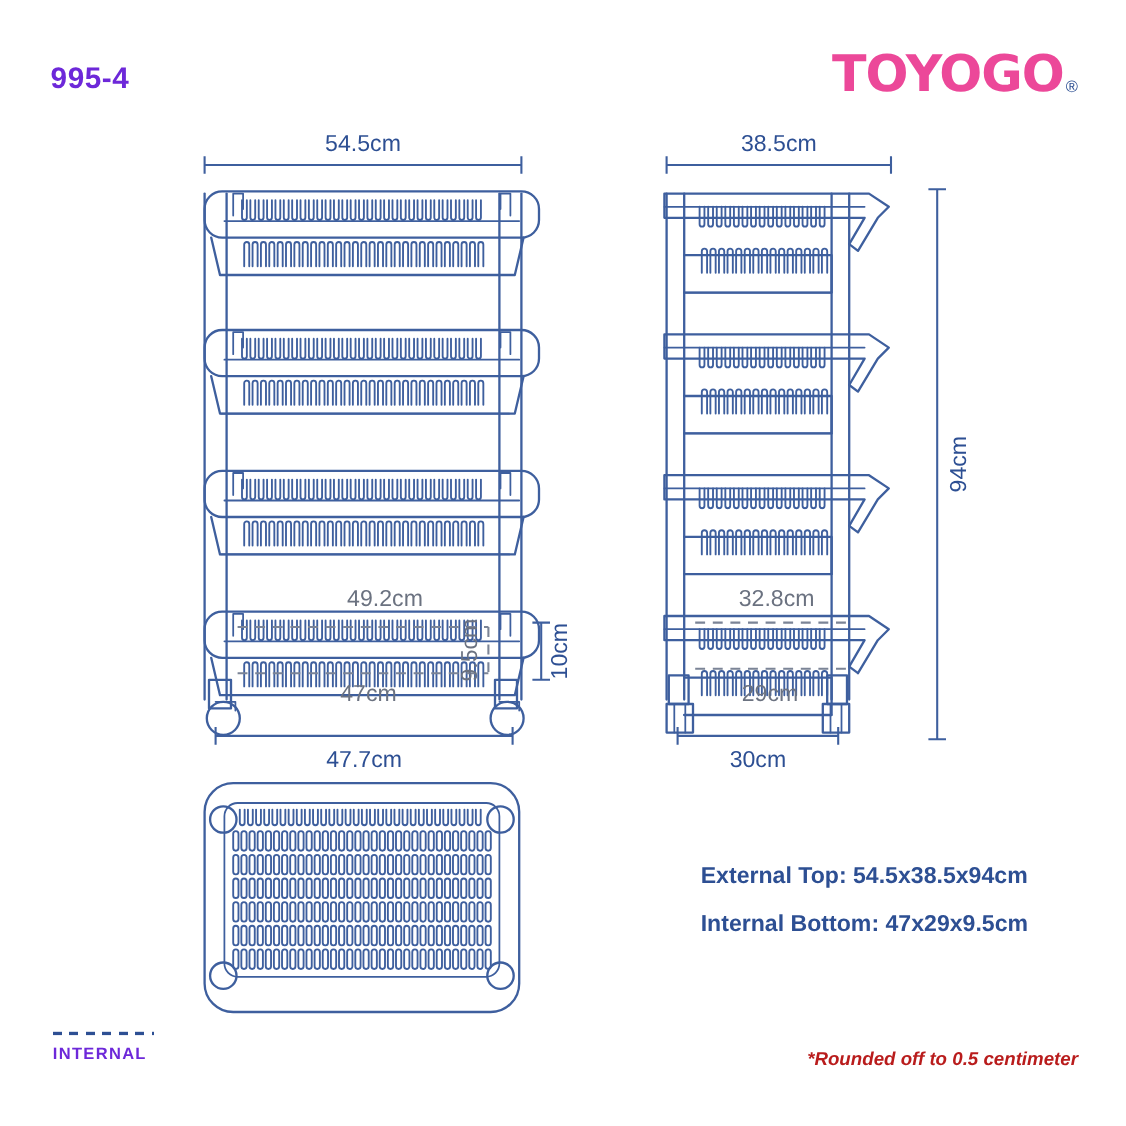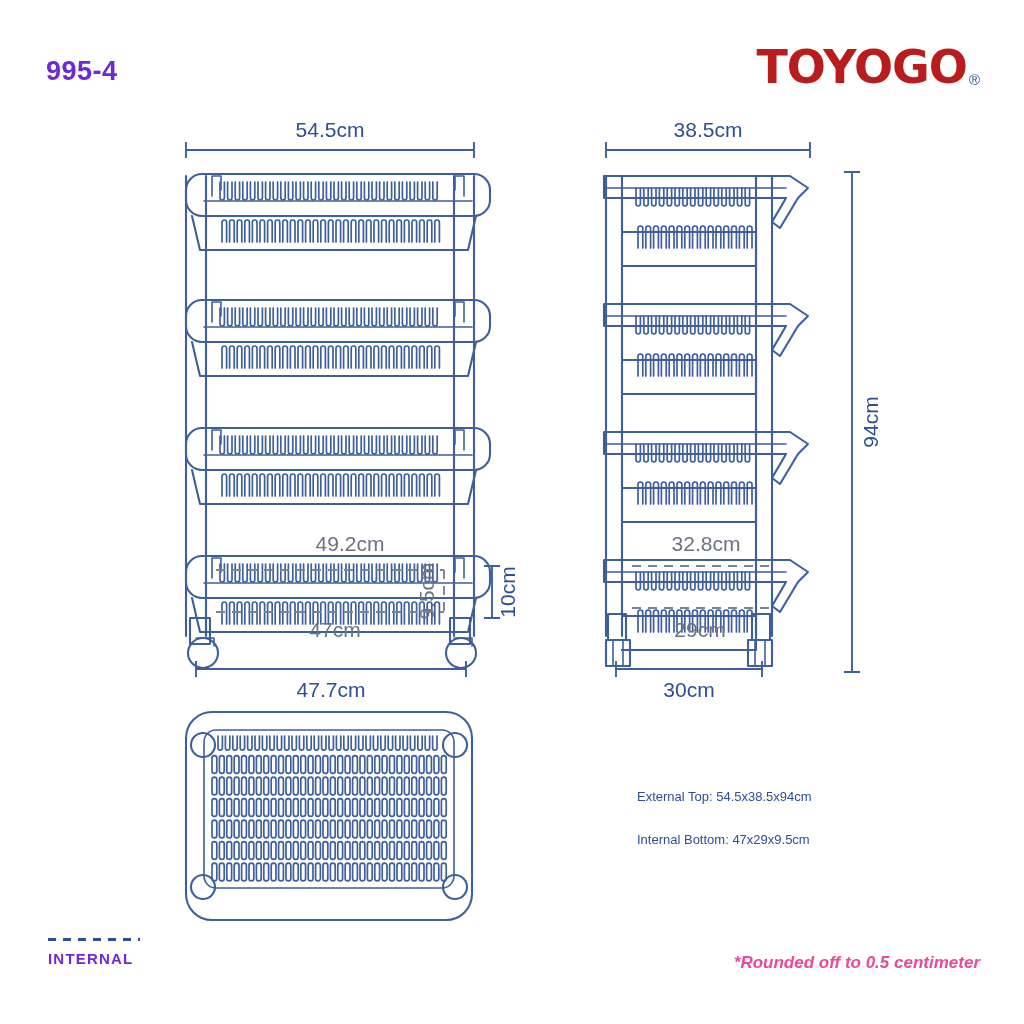--- a/index.html
+++ b/index.html
@@ -16,53 +16,53 @@
     position:absolute;left:46px;top:56px;
     font-size:27px;font-weight:bold;letter-spacing:0.5px;
     color:#6d28d9;
   }
   #brand-logo{
     position:absolute;right:44px;top:44px;
     display:flex;align-items:flex-start;
   }
   #brand-logo .wordmark{
     font-size:46px;font-weight:bold;letter-spacing:-1px;
-    line-height:1;color:#b91c1c;
+    line-height:1;color:#ec4899;
     font-family:"DejaVu Sans","Liberation Sans",sans-serif;
   }
   #brand-logo .rmark{
     font-size:15px;line-height:1;color:#2d4f93;
     align-self:flex-end;margin-bottom:3px;margin-left:2px;
   }
 
   
   svg#drawing{position:absolute;left:0;top:0;width:1024px;height:1024px;}
 
   
   #spec-block{
     position:absolute;left:637px;top:784px;width:360px;
-    font-size:13px;font-weight:normal;line-height:25px;color:#2d4f93;
+    font-size:21px;font-weight:bold;line-height:25px;color:#2d4f93;
   }
   #spec-block .gap{height:18px;}
 
   
   #legend{
     position:absolute;left:48px;top:938px;
   }
   #legend .dash-row{
     width:92px;height:3px;margin-bottom:9px;
     background-image:repeating-linear-gradient(
        to right,#2d4f93 0,#2d4f93 8px,transparent 8px,transparent 15px);
   }
   #legend .legend-label{
     font-size:15px;font-weight:bold;letter-spacing:1.2px;color:#6d28d9;
   }
   #footnote{
     position:absolute;right:44px;top:953px;
-    font-size:17px;font-style:italic;font-weight:bold;color:#ec4899;
+    font-size:17px;font-style:italic;font-weight:bold;color:#b91c1c;
   }
 </style>
 </head>
 <body>
 
 <div class="stage">
 
   <div id="model-number">995-4</div>
 
   <div id="brand-logo">

